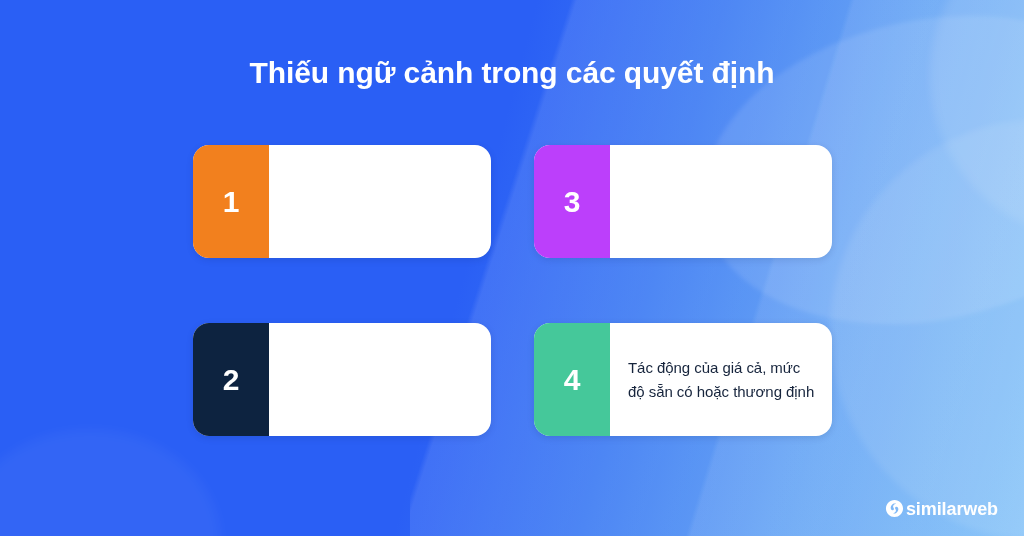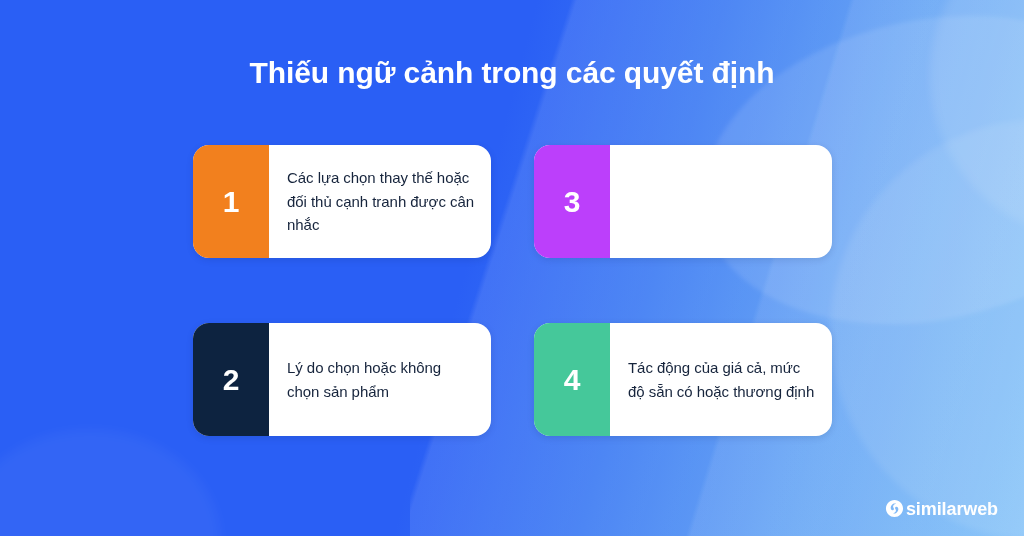--- a/index.html
+++ b/index.html
@@ -200,30 +200,28 @@
   <div class="bg-ellipse-d"></div>
 
   <h1 class="title">
     <span class="title-line">Thiếu ngữ cảnh trong các quyết định</span>
   </h1>
 
   <div class="cards">
 
     <div class="card">
       <div class="card-num" style="background: rgb(242, 128, 30);">1</div>
-      <div class="card-body">Các lựa chọn thay thế hoặc đối thủ cạnh tranh được cân nhắc</div>
     </div>
 
     <div class="card">
       <div class="card-num" style="background: rgb(188, 63, 251);">3</div>
     </div>
 
     <div class="card">
       <div class="card-num" style="background: rgb(13, 35, 64);">2</div>
-      <div class="card-body">Lý do chọn hoặc không chọn sản phẩm</div>
     </div>
 
     <div class="card">
       <div class="card-num" style="background: rgb(69, 200, 154);">4</div>
       <div class="card-body">Tác động của giá cả, mức độ sẵn có hoặc thương định</div>
     </div>
 
   </div>
 
   <div class="logo">

